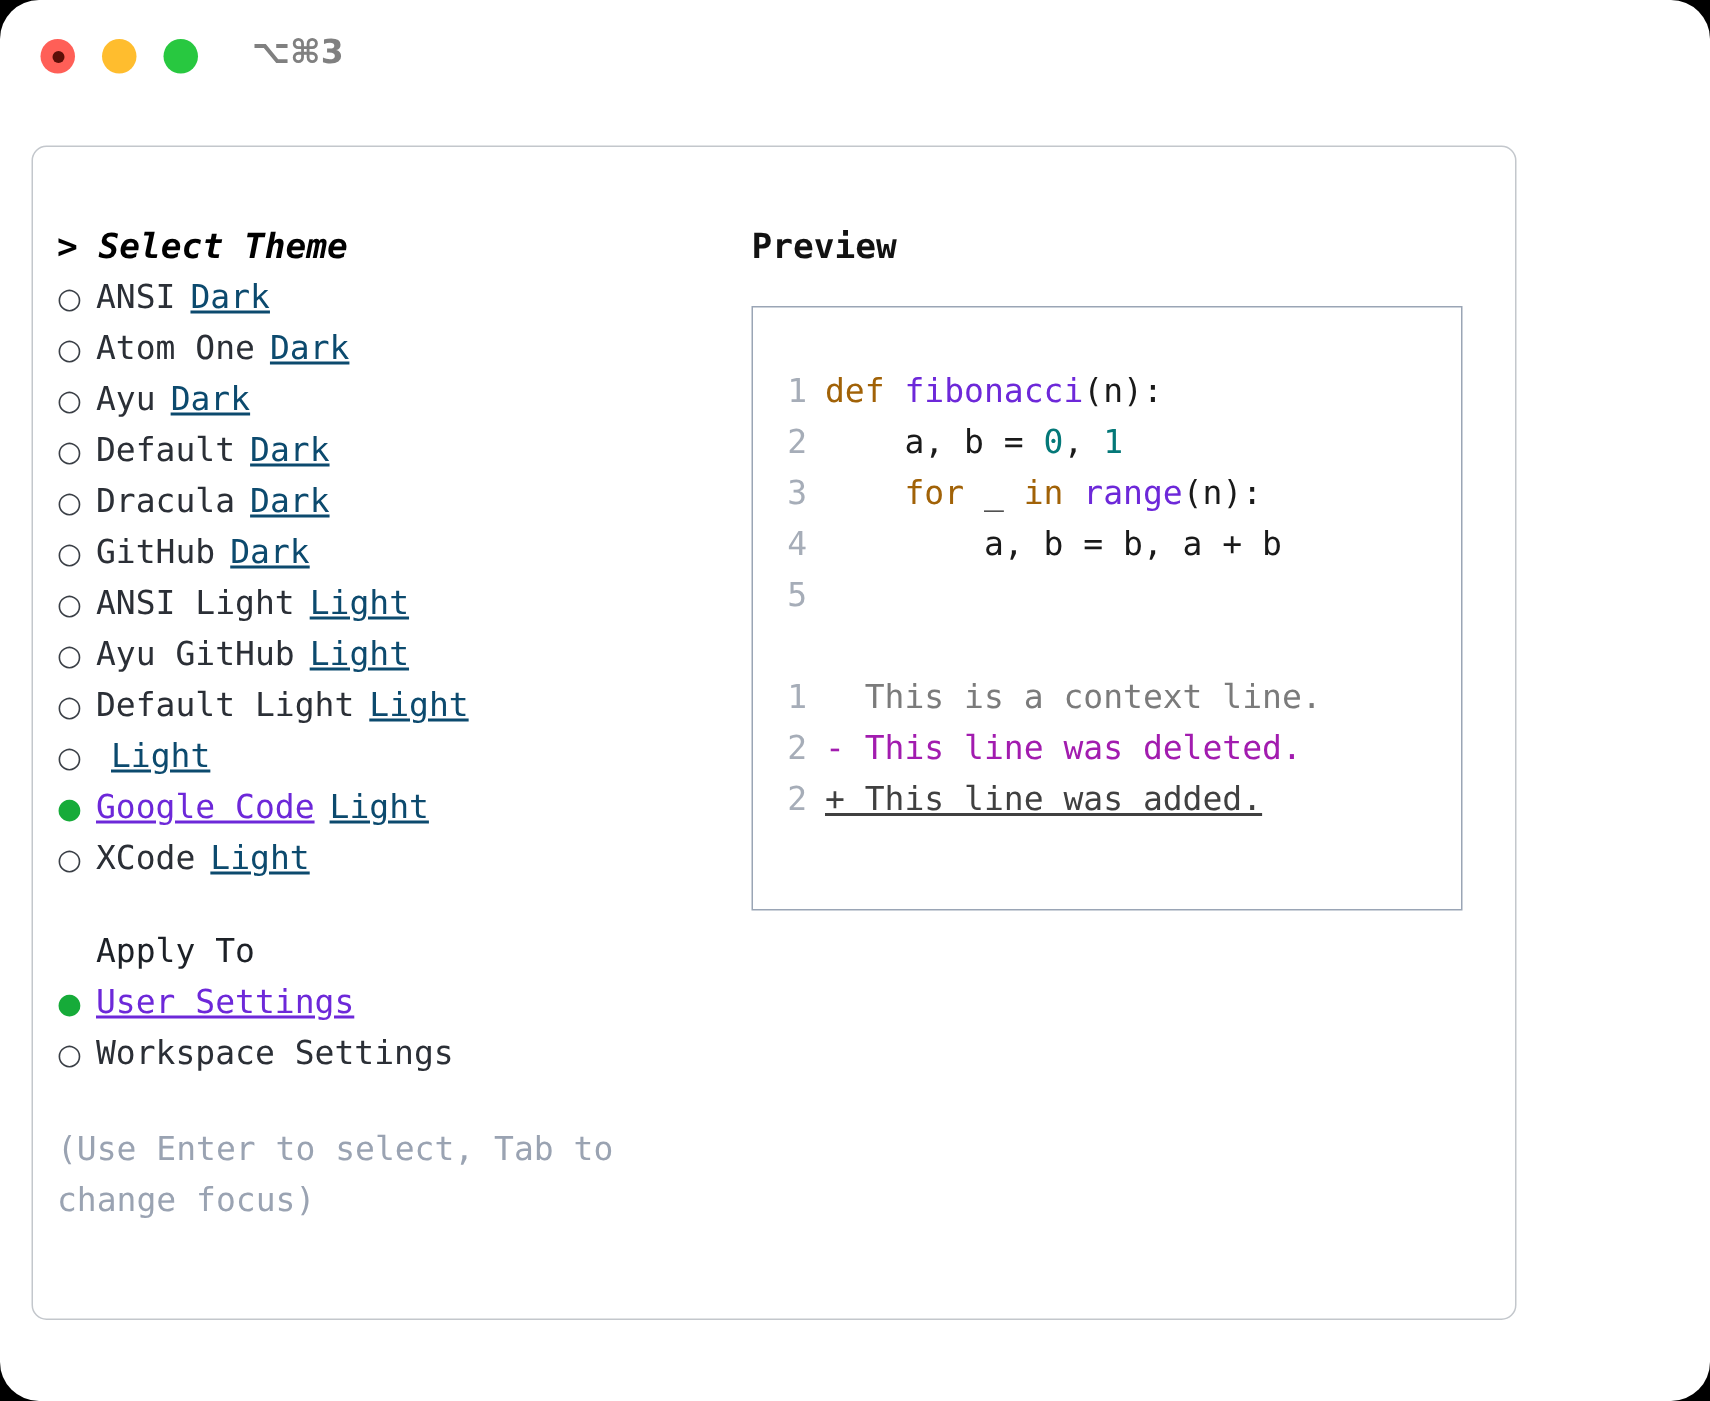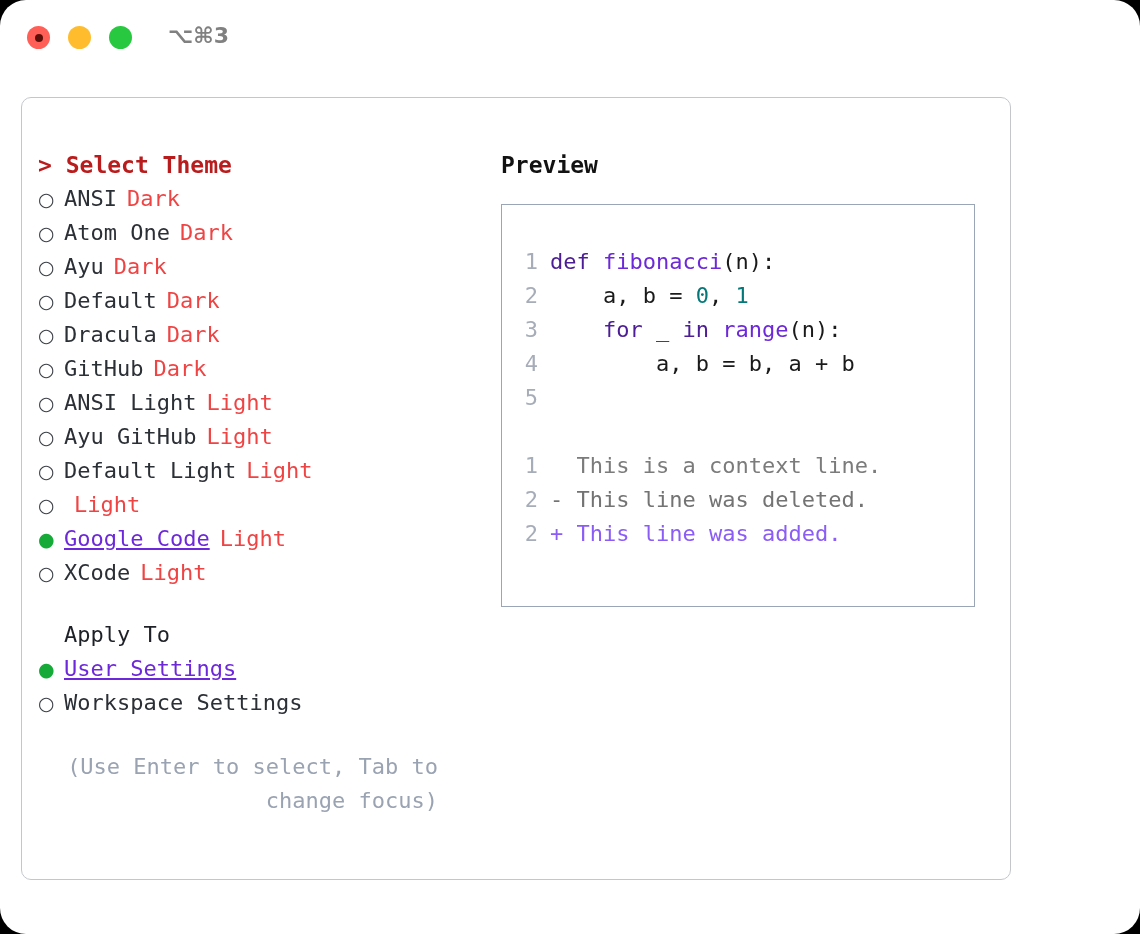--- a/index.html
+++ b/index.html
@@ -88,23 +88,24 @@
   
   .left-col {
     position: absolute;
     left: 16px;
     top: 50px;
     width: 440px;
   }
   .section-title {
     font-size: 23px;
     font-weight: bold;
-    color: #b91c1c;
-    line-height: 34px;
-    white-space: pre;
+    color: #000000;
+    line-height: 34px;
+    white-space: pre;
+    font-style: italic;
   }
   .opt-row {
     display: flex;
     align-items: baseline;
     line-height: 34px;
     font-size: 22px;
     white-space: pre;
   }
   .marker {
     width: 26px;
@@ -117,40 +118,40 @@
     color: #16ab39;
   }
   .opt-name {
     color: #2b2f36;
   }
   .opt-row.selected .opt-name {
     color: #6d28d9;
     text-decoration: underline;
   }
   .opt-cat {
-    color: #ef4444;
+    color: #0c4a6e;
     margin-left: 10px;
+    text-decoration: underline;
   }
   .subsection {
     margin-top: 28px;
   }
   .sub-title {
     font-size: 22px;
     color: #1d2127;
     line-height: 34px;
     padding-left: 26px;
     white-space: pre;
   }
   .hint {
     margin-top: 30px;
     font-size: 22px;
     color: #9aa3b2;
     line-height: 34px;
     width: 400px;
-    text-align: right;
   }
 
   
   .right-col {
     position: absolute;
     left: 479px;
     top: 50px;
     width: 490px;
   }
   .preview-title {
@@ -182,28 +183,28 @@
     display: flex;
   }
   .lineno {
     color: #a6adb8;
     width: 24px;
     flex: 0 0 24px;
     text-align: right;
     margin-right: 12px;
   }
   .codetxt { white-space: pre; }
-  .kw   { color: #4c1d95; }
+  .kw   { color: #a16207; }
   .fn   { color: #6d28d9; }
   .num  { color: #047878; }
   .pln  { color: #1a1a1a; }
   .diff-gap { height: 34px; }
   .ctx  { color: #7b7b7b; }
-  .del  { color: #737373; }
-  .add  { color: #8b5cf6; }
+  .del  { color: #a21caf; }
+  .add  { color: #404040; text-decoration: underline; }
 </style>
 </head>
 <body>
 
 <div class="window">
 
   <div class="titlebar">
     <div class="dots">
       <span class="dot dot-red"></span>
       <span class="dot dot-yellow"></span>

